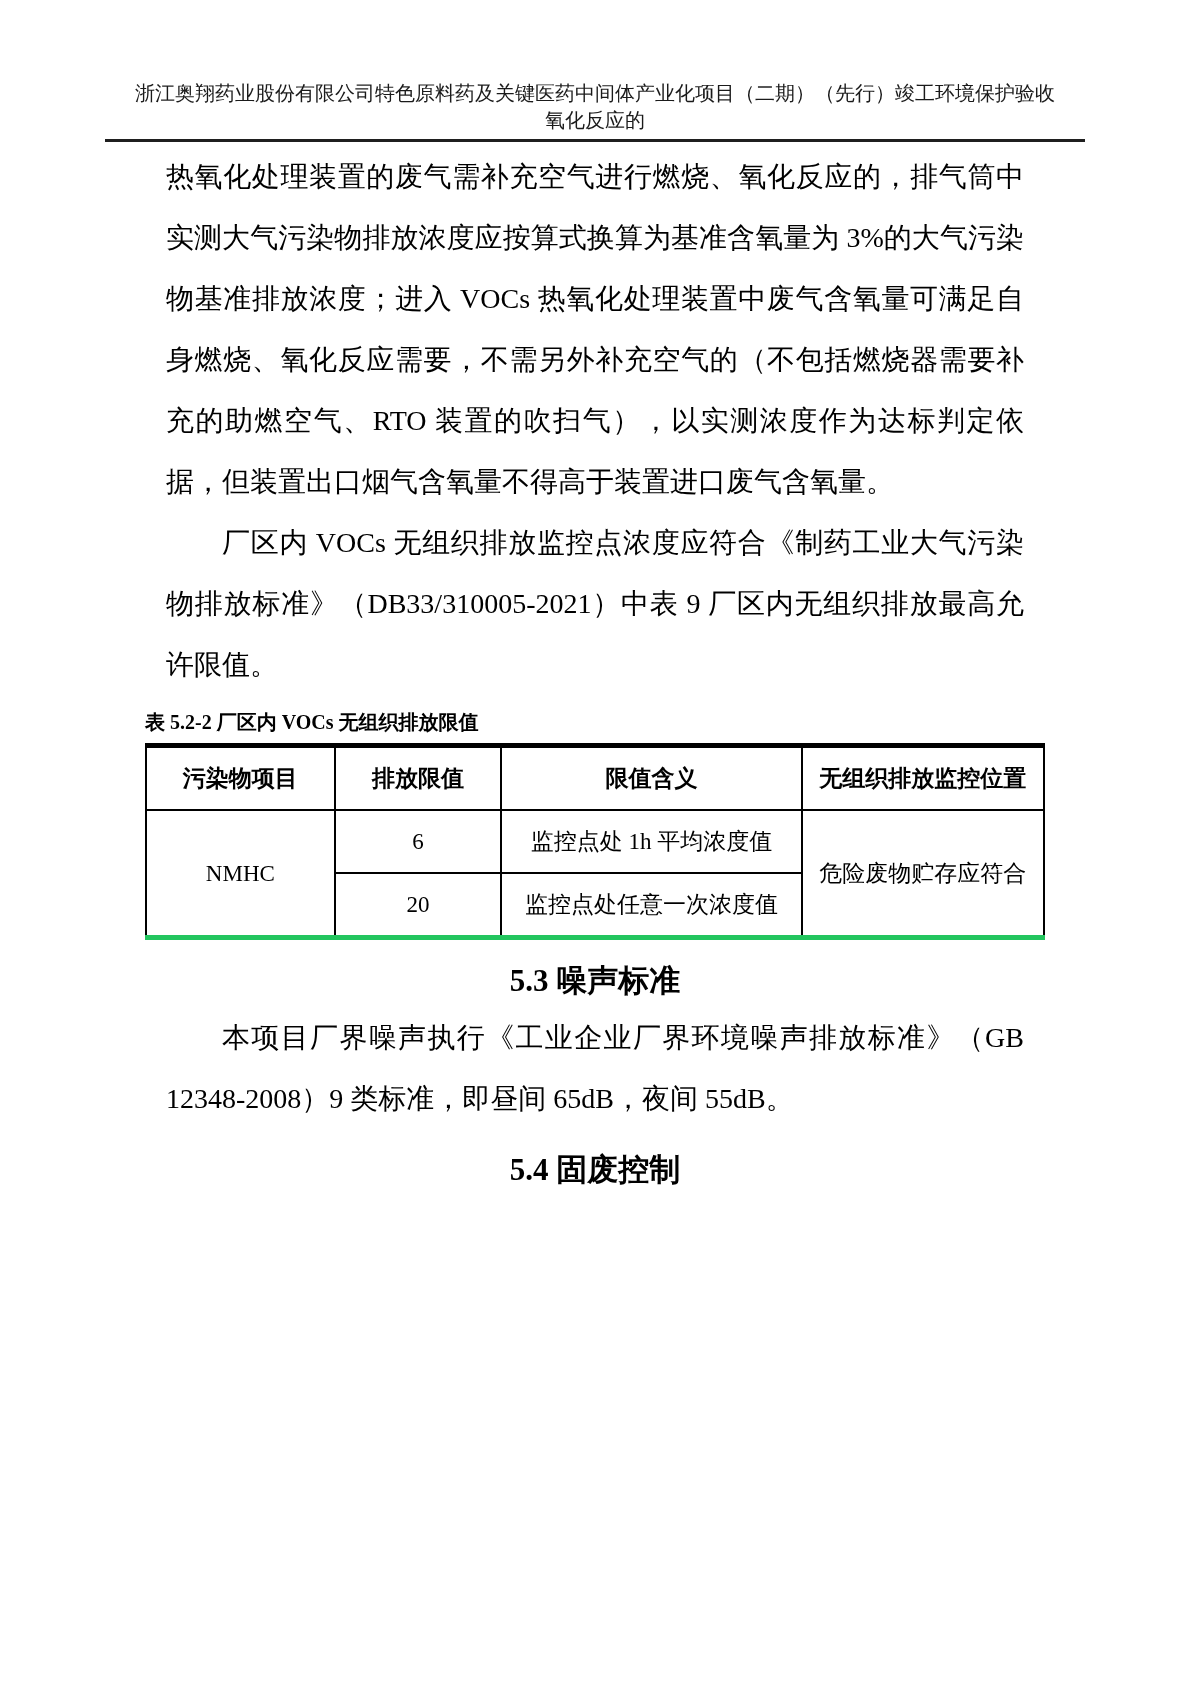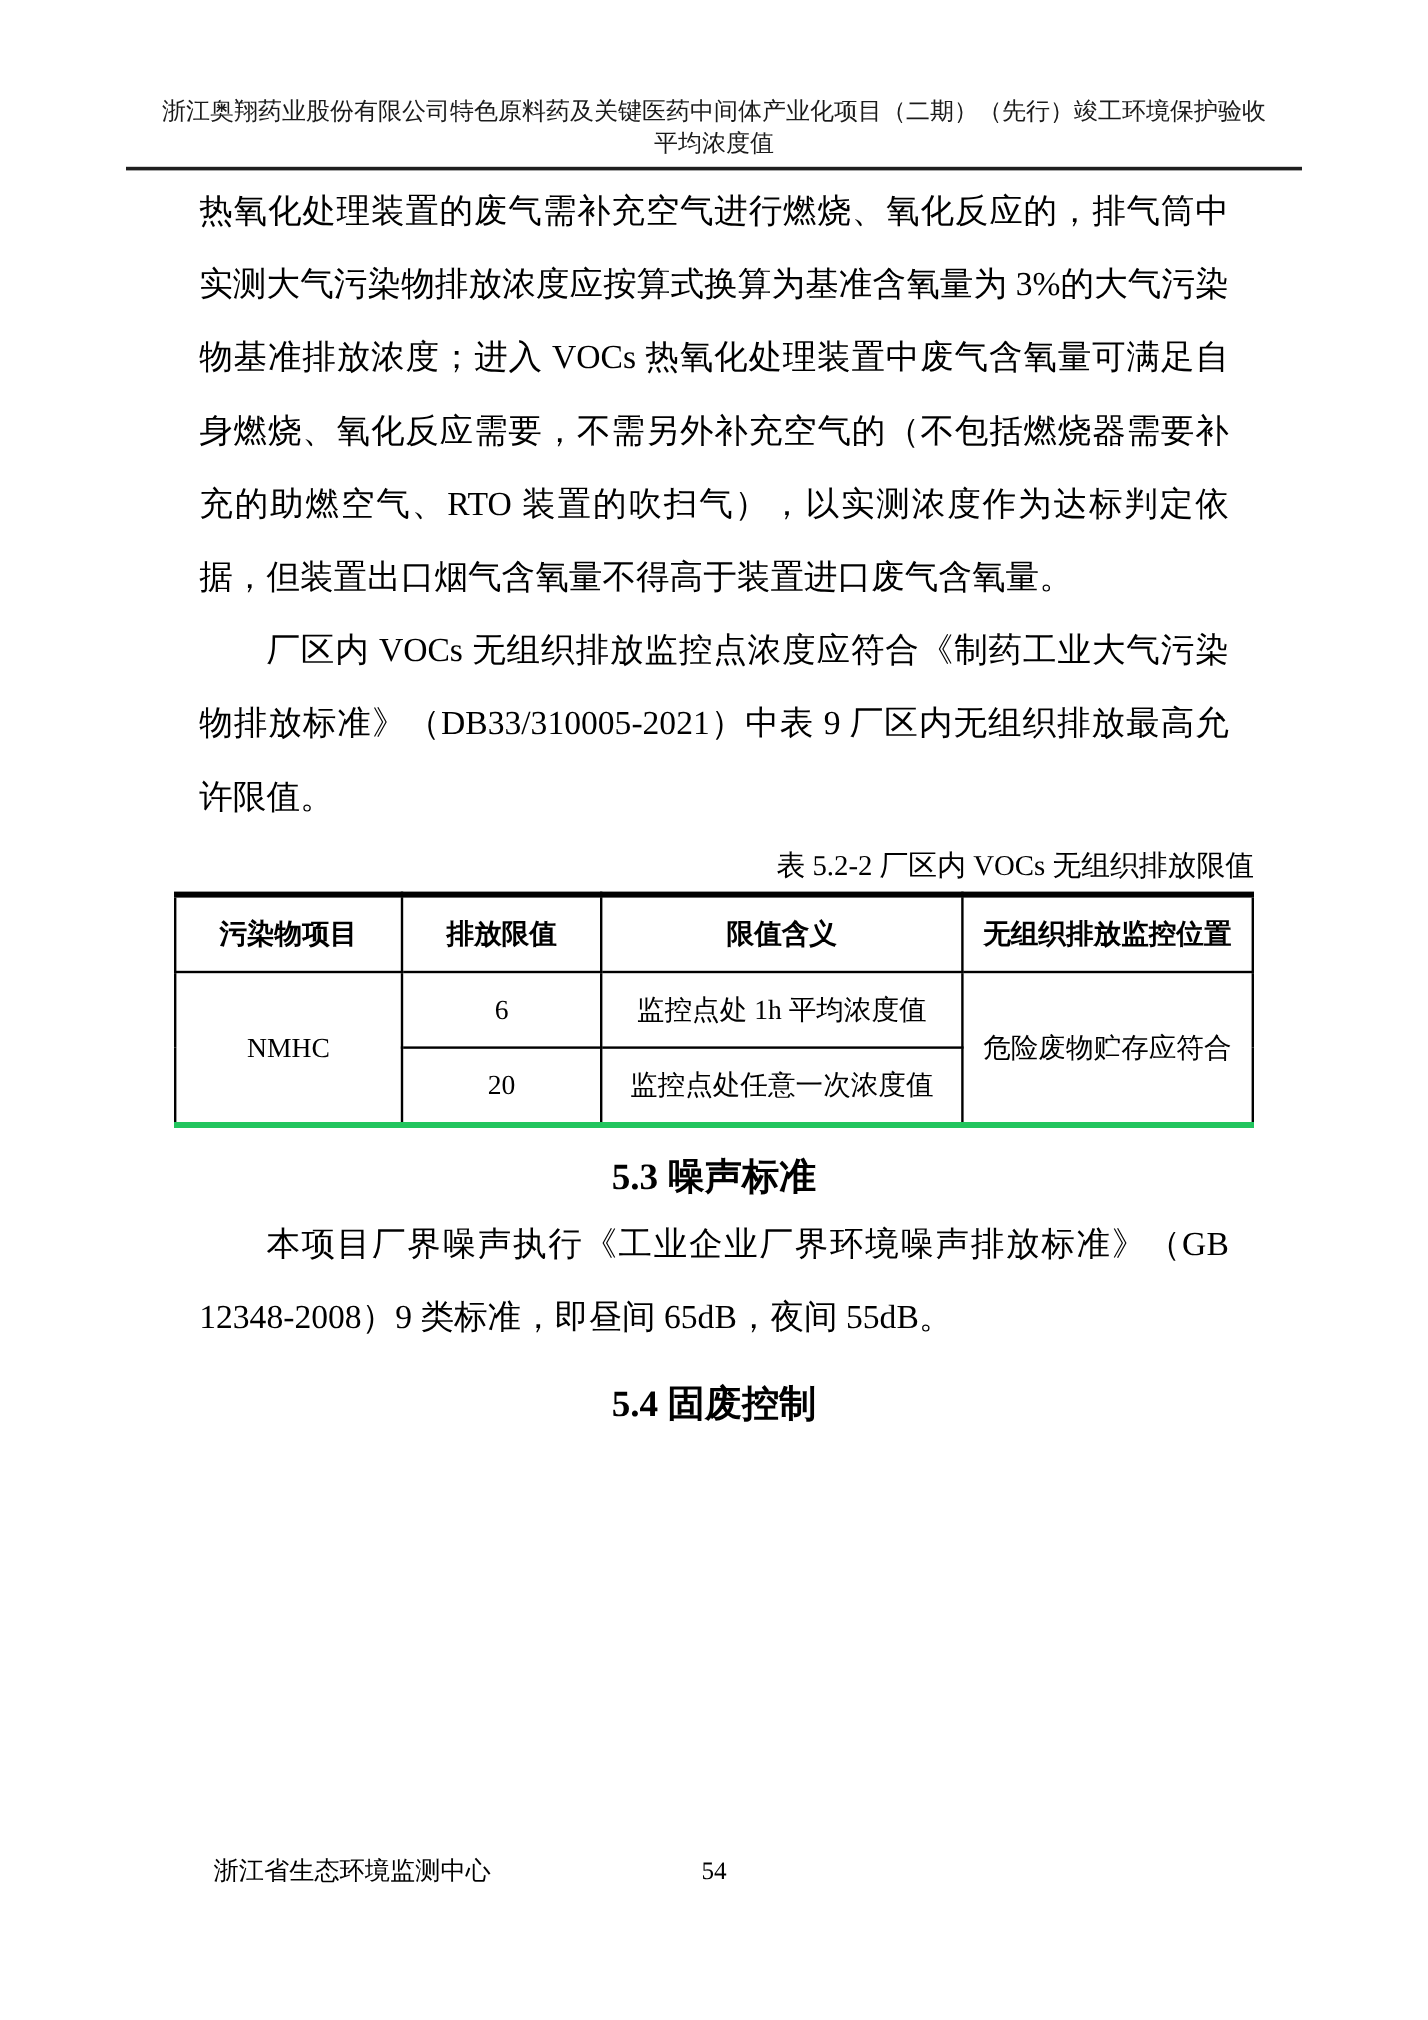--- a/index.html
+++ b/index.html
@@ -40,23 +40,23 @@
     line-height: 61px;
   }
   p.para {
     padding: 0 21px;
     text-align: justify;
     text-justify: inter-character;
   }
   p.indent { text-indent: 2em; }
   .table-caption {
     margin: 13px 0 7px 0;
-    text-align: right;
-    font-weight: normal;
-    font-size: 24px;
+    text-align: left;
+    font-weight: bold;
+    font-size: 20px;
     line-height: 28px;
   }
   table.limits {
     width: 100%;
     border-collapse: collapse;
     border-top: 5px solid #000;
     border-bottom: 5px solid #22c55e;
     font-size: 23px;
     text-align: center;
   }
@@ -94,21 +94,21 @@
     text-align: center;
   }
 </style>
 </head>
 <body>
 
 <div class="page">
 
   <div class="doc-header">
     <div>浙江奥翔药业股份有限公司特色原料药及关键医药中间体产业化项目（二期）（先行）竣工环境保护验收</div>
-    <div>平均浓度值</div>
+    <div>氧化反应的</div>
     <div class="header-rule"></div>
   </div>
 
   <div class="doc-body">
 
     <p class="para">热氧化处理装置的废气需补充空气进行燃烧、氧化反应的，排气筒中实测大气污染物排放浓度应按算式换算为基准含氧量为 3%的大气污染物基准排放浓度；进入 VOCs 热氧化处理装置中废气含氧量可满足自身燃烧、氧化反应需要，不需另外补充空气的（不包括燃烧器需要补充的助燃空气、RTO 装置的吹扫气），以实测浓度作为达标判定依据，但装置出口烟气含氧量不得高于装置进口废气含氧量。</p>
 
     <p class="para indent">厂区内 VOCs 无组织排放监控点浓度应符合《制药工业大气污染物排放标准》（DB33/310005-2021）中表 9 厂区内无组织排放最高允许限值。</p>
 
     <div class="table-caption">表 5.2-2 厂区内 VOCs 无组织排放限值</div>
@@ -142,18 +142,14 @@
       </tbody>
     </table>
 
     <h2 class="section-heading">5.3 噪声标准</h2>
     <p class="para indent">本项目厂界噪声执行《工业企业厂界环境噪声排放标准》（GB 12348-2008）9 类标准，即昼间 65dB，夜间 55dB。</p>
 
     <h2 class="section-heading">5.4 固废控制</h2>
 
   </div>
 
-  <div class="doc-footer">
-    <span class="footer-org">浙江省生态环境监测中心</span>
-    <div class="footer-page">54</div>
-  </div>
 
 </div>
 
 </body></html>

